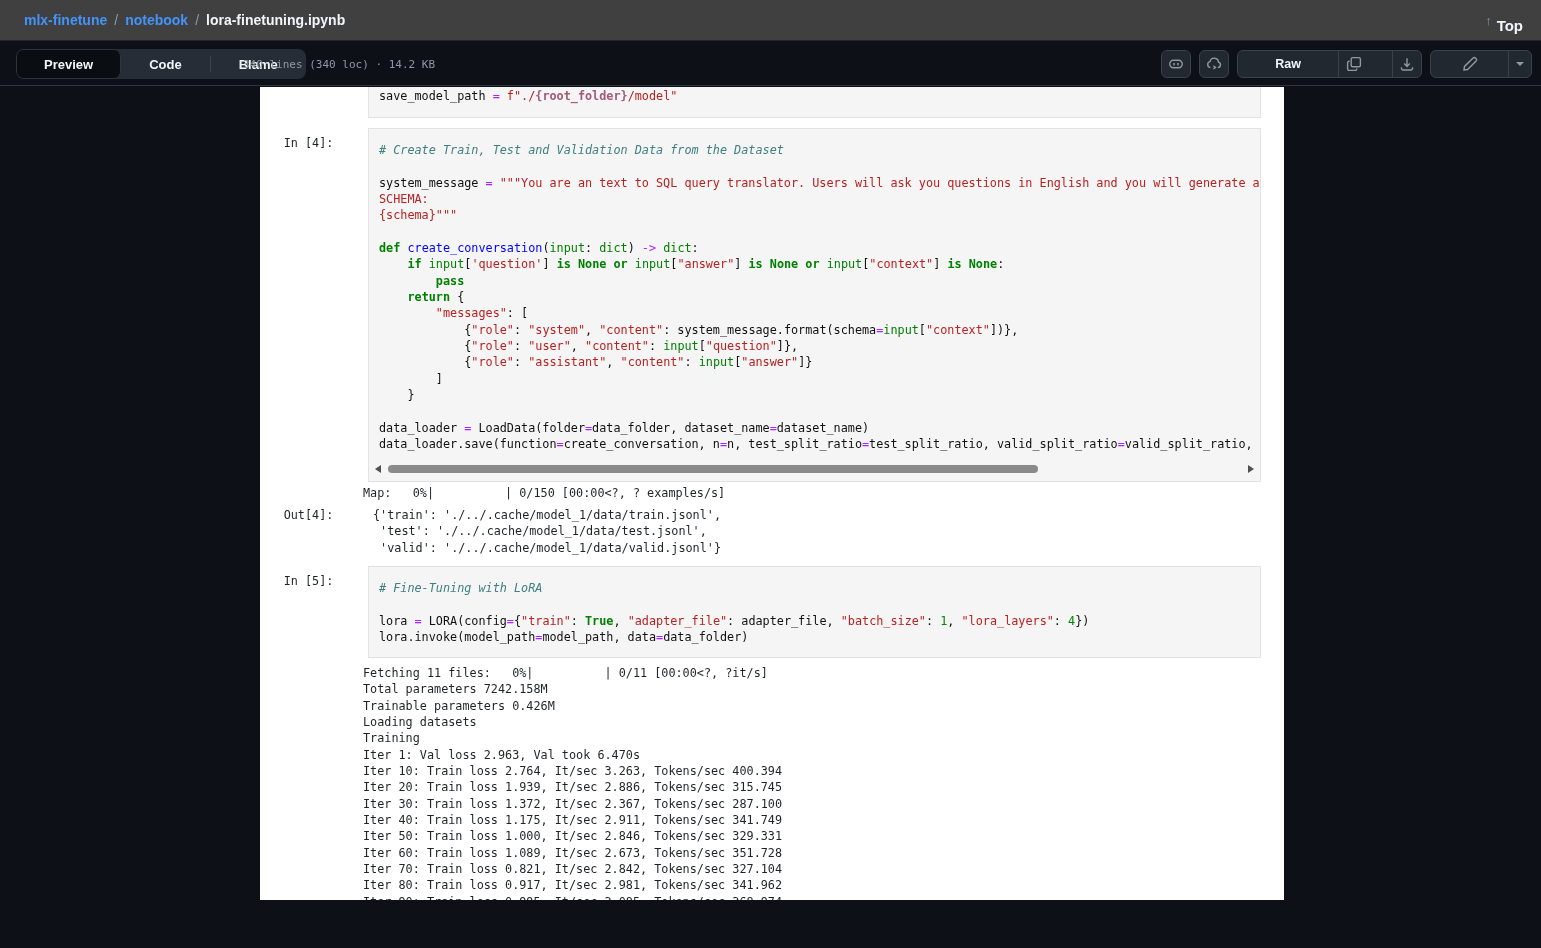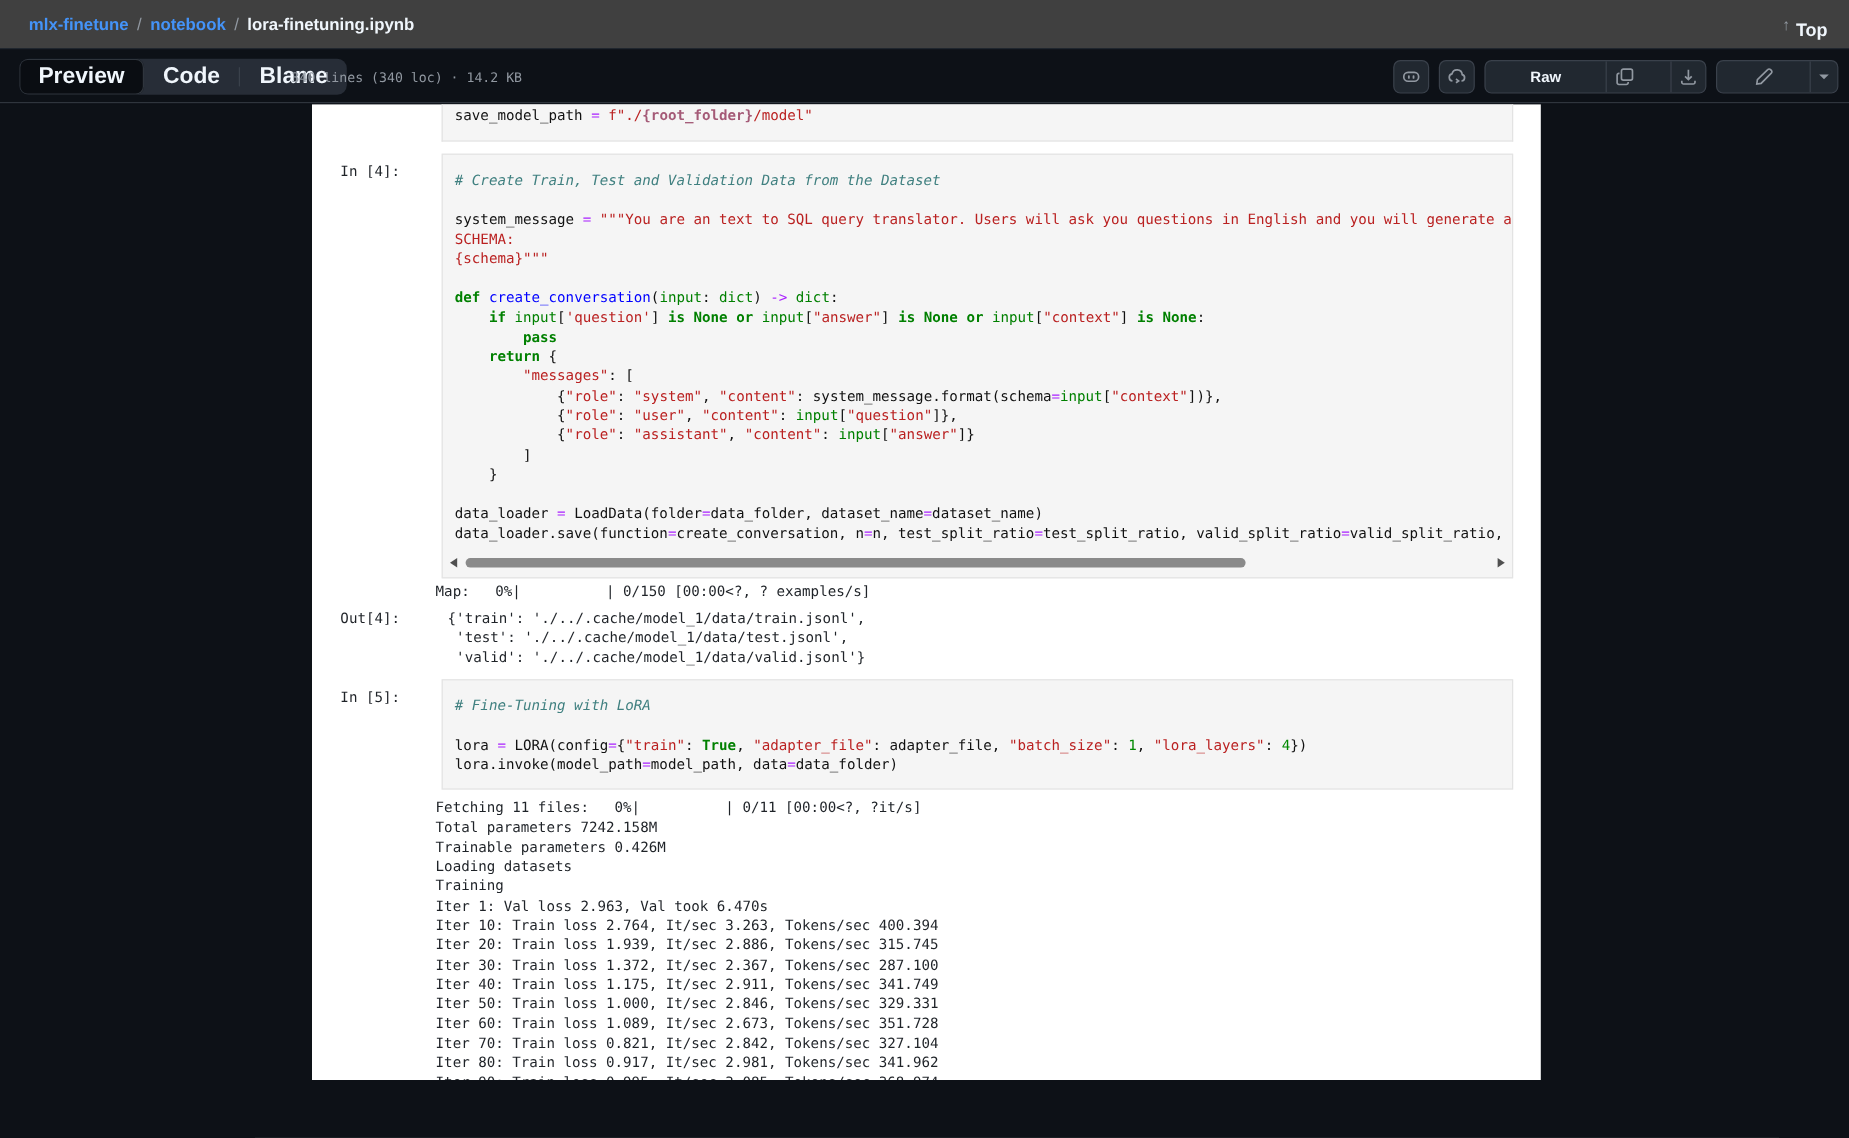--- a/index.html
+++ b/index.html
@@ -19,21 +19,21 @@
              align-items:center; gap:5px; cursor:pointer; }
   .toplink .arr { color:#9198a1; font-size:13px; }
   .toplink .txt { color:#f0f6fc; font-size:15px; font-weight:700;margin-top:10px; }
 
   
   .toolbar { position:absolute; left:0; top:40px; width:1541px; height:46px;
              background:#0d1117; border-top:1px solid #20262e;
              border-bottom:1px solid #2f353d; }
   .seg { position:absolute; left:16px; top:8px; height:30px; background:#272d37;
          border-radius:8px; display:flex; align-items:stretch; overflow:hidden; }
-  .seg .tab { padding:0 16px; display:flex; align-items:center; font-size:19px;
+  .seg .tab { padding:0 28px; display:flex; align-items:center; font-size:13px;
               font-weight:600; color:#f0f6fc; cursor:pointer; position:relative; }
   .seg .tab.active { background:#0a0d12; border-radius:7px; box-shadow:inset 0 0 0 1px #2f353d; }
   .seg .divider { width:1px; background:#3a414b; margin:7px 0; }
   .fileinfo { position:absolute; left:226px; top:0; height:46px; display:flex;
               align-items:center; color:#9198a1; font-size:11px;
               font-family:"DejaVu Sans Mono","Liberation Mono",monospace;margin-left:17px; }
   .rbtns { position:absolute; right:9px; top:9px; height:28px; display:flex; gap:8px; }
   .btn { height:28px; background:#212830; border:1px solid #3a414b; border-radius:6px;
          display:flex; align-items:center; justify-content:center; cursor:pointer; }
   .btn.icononly { width:30px; }

